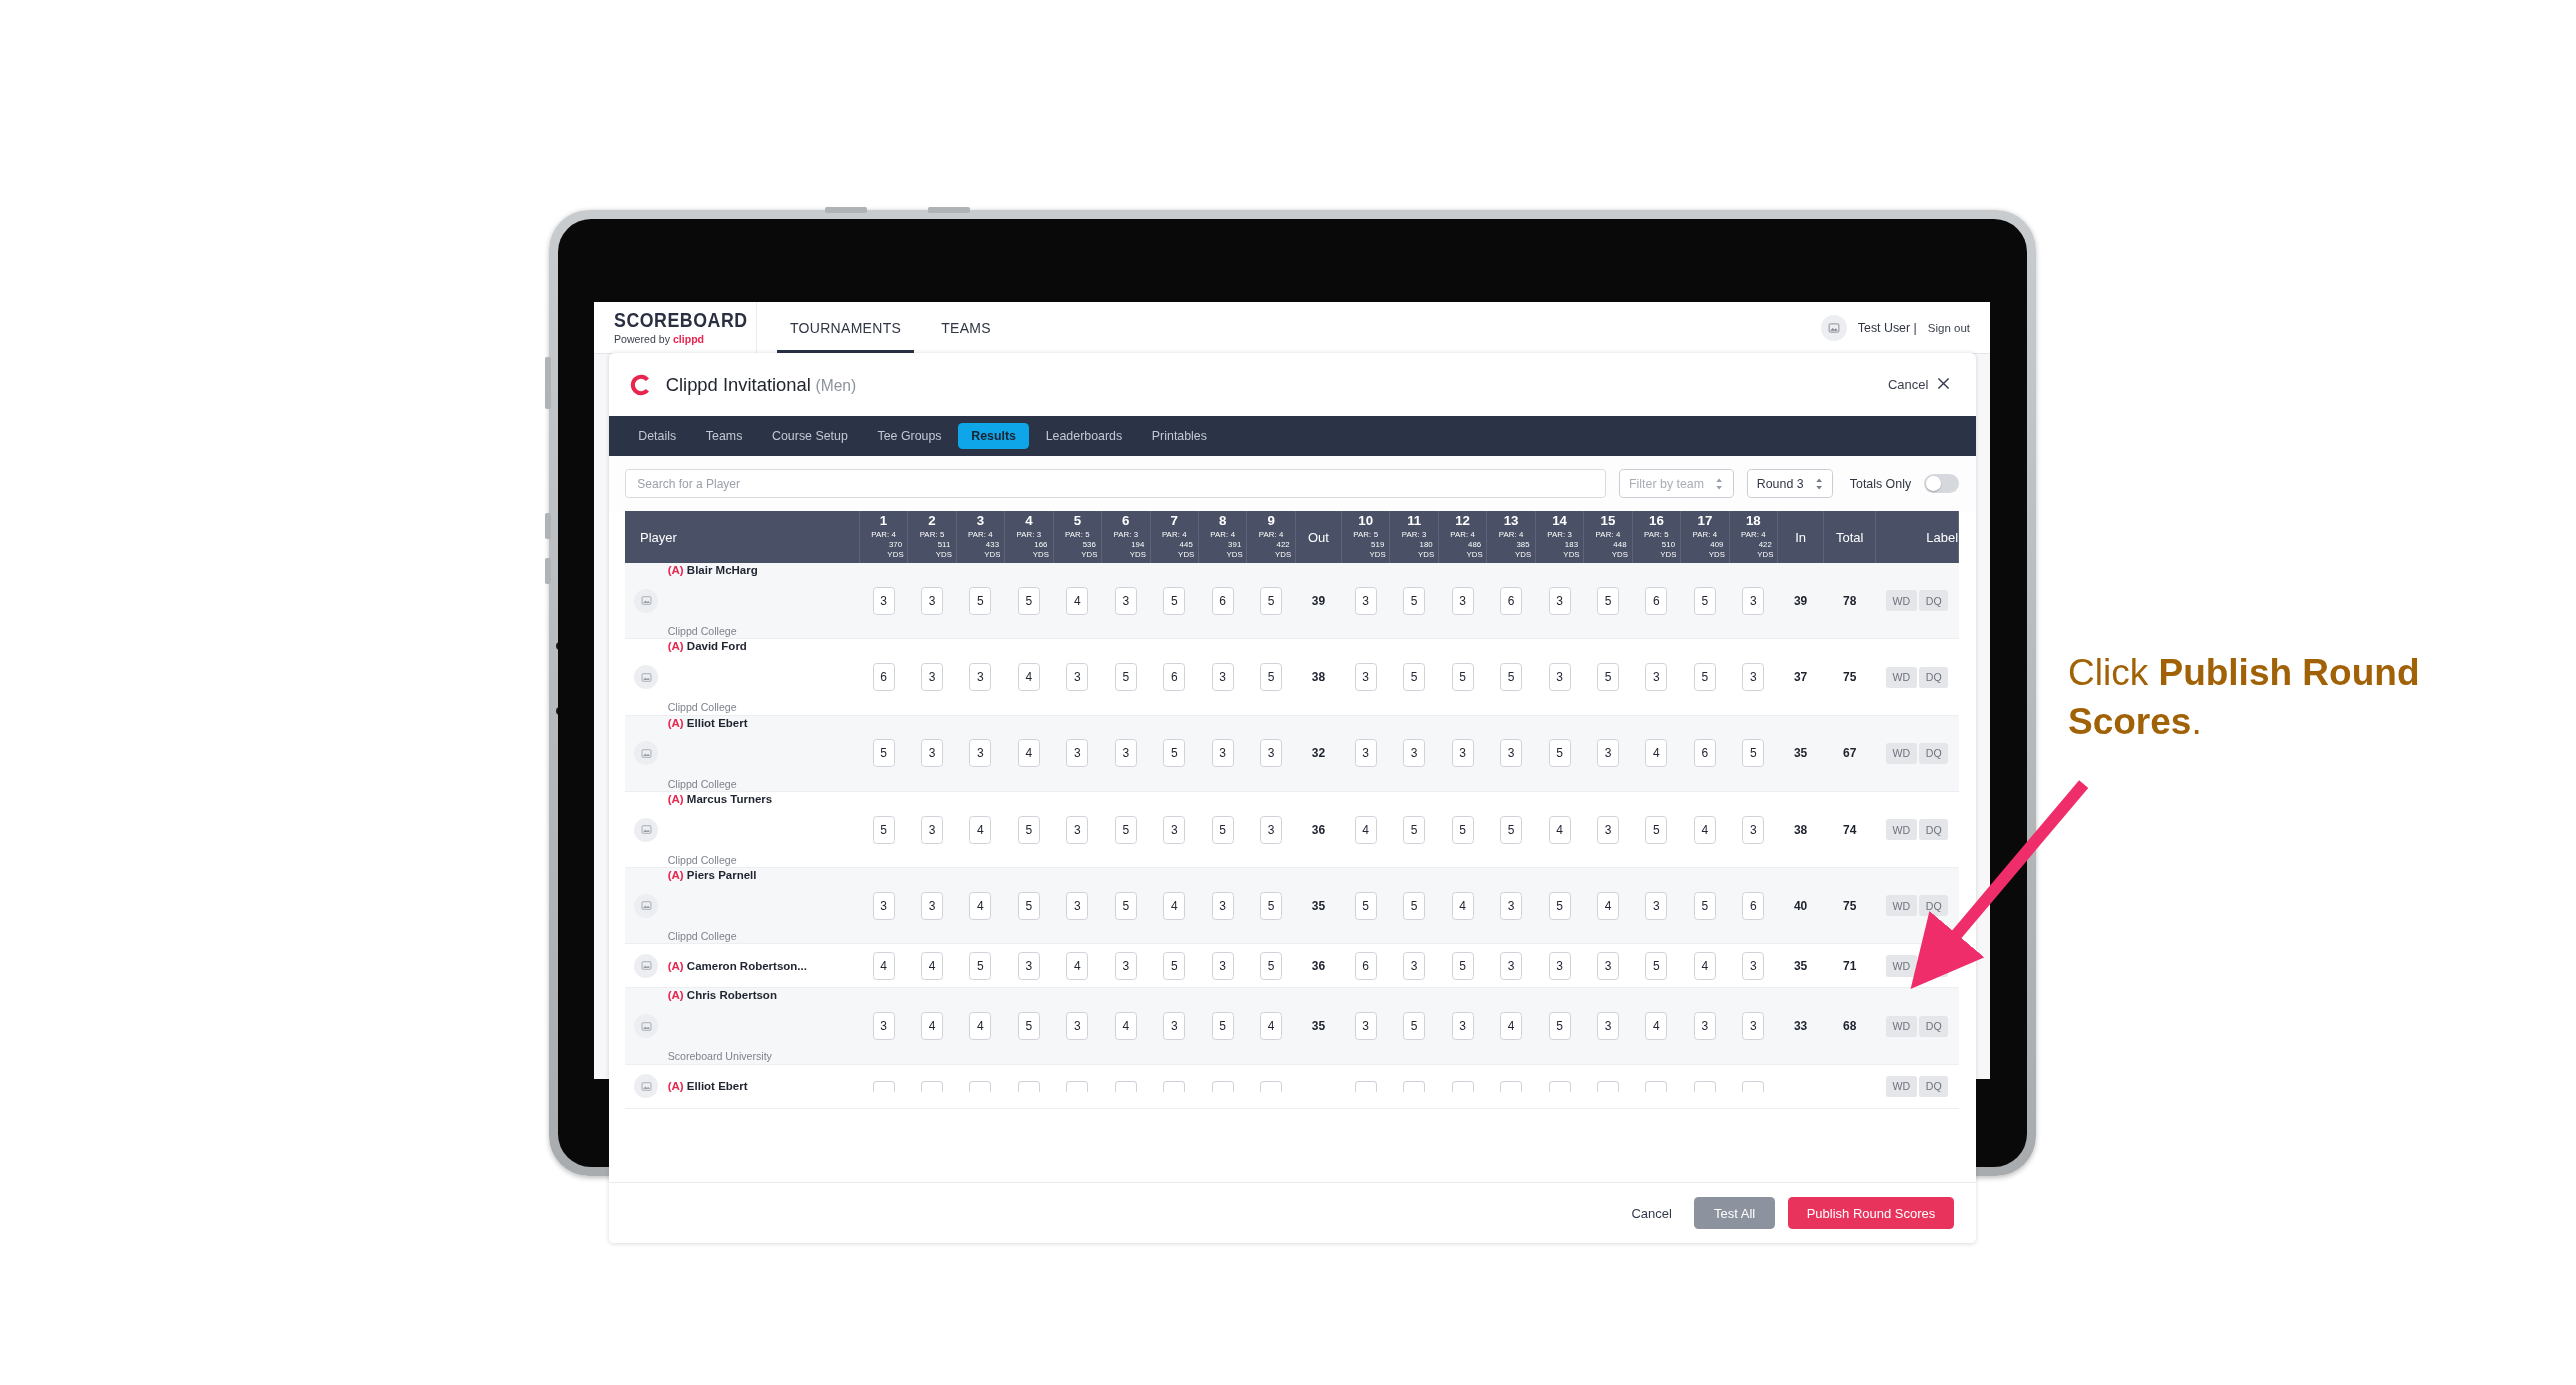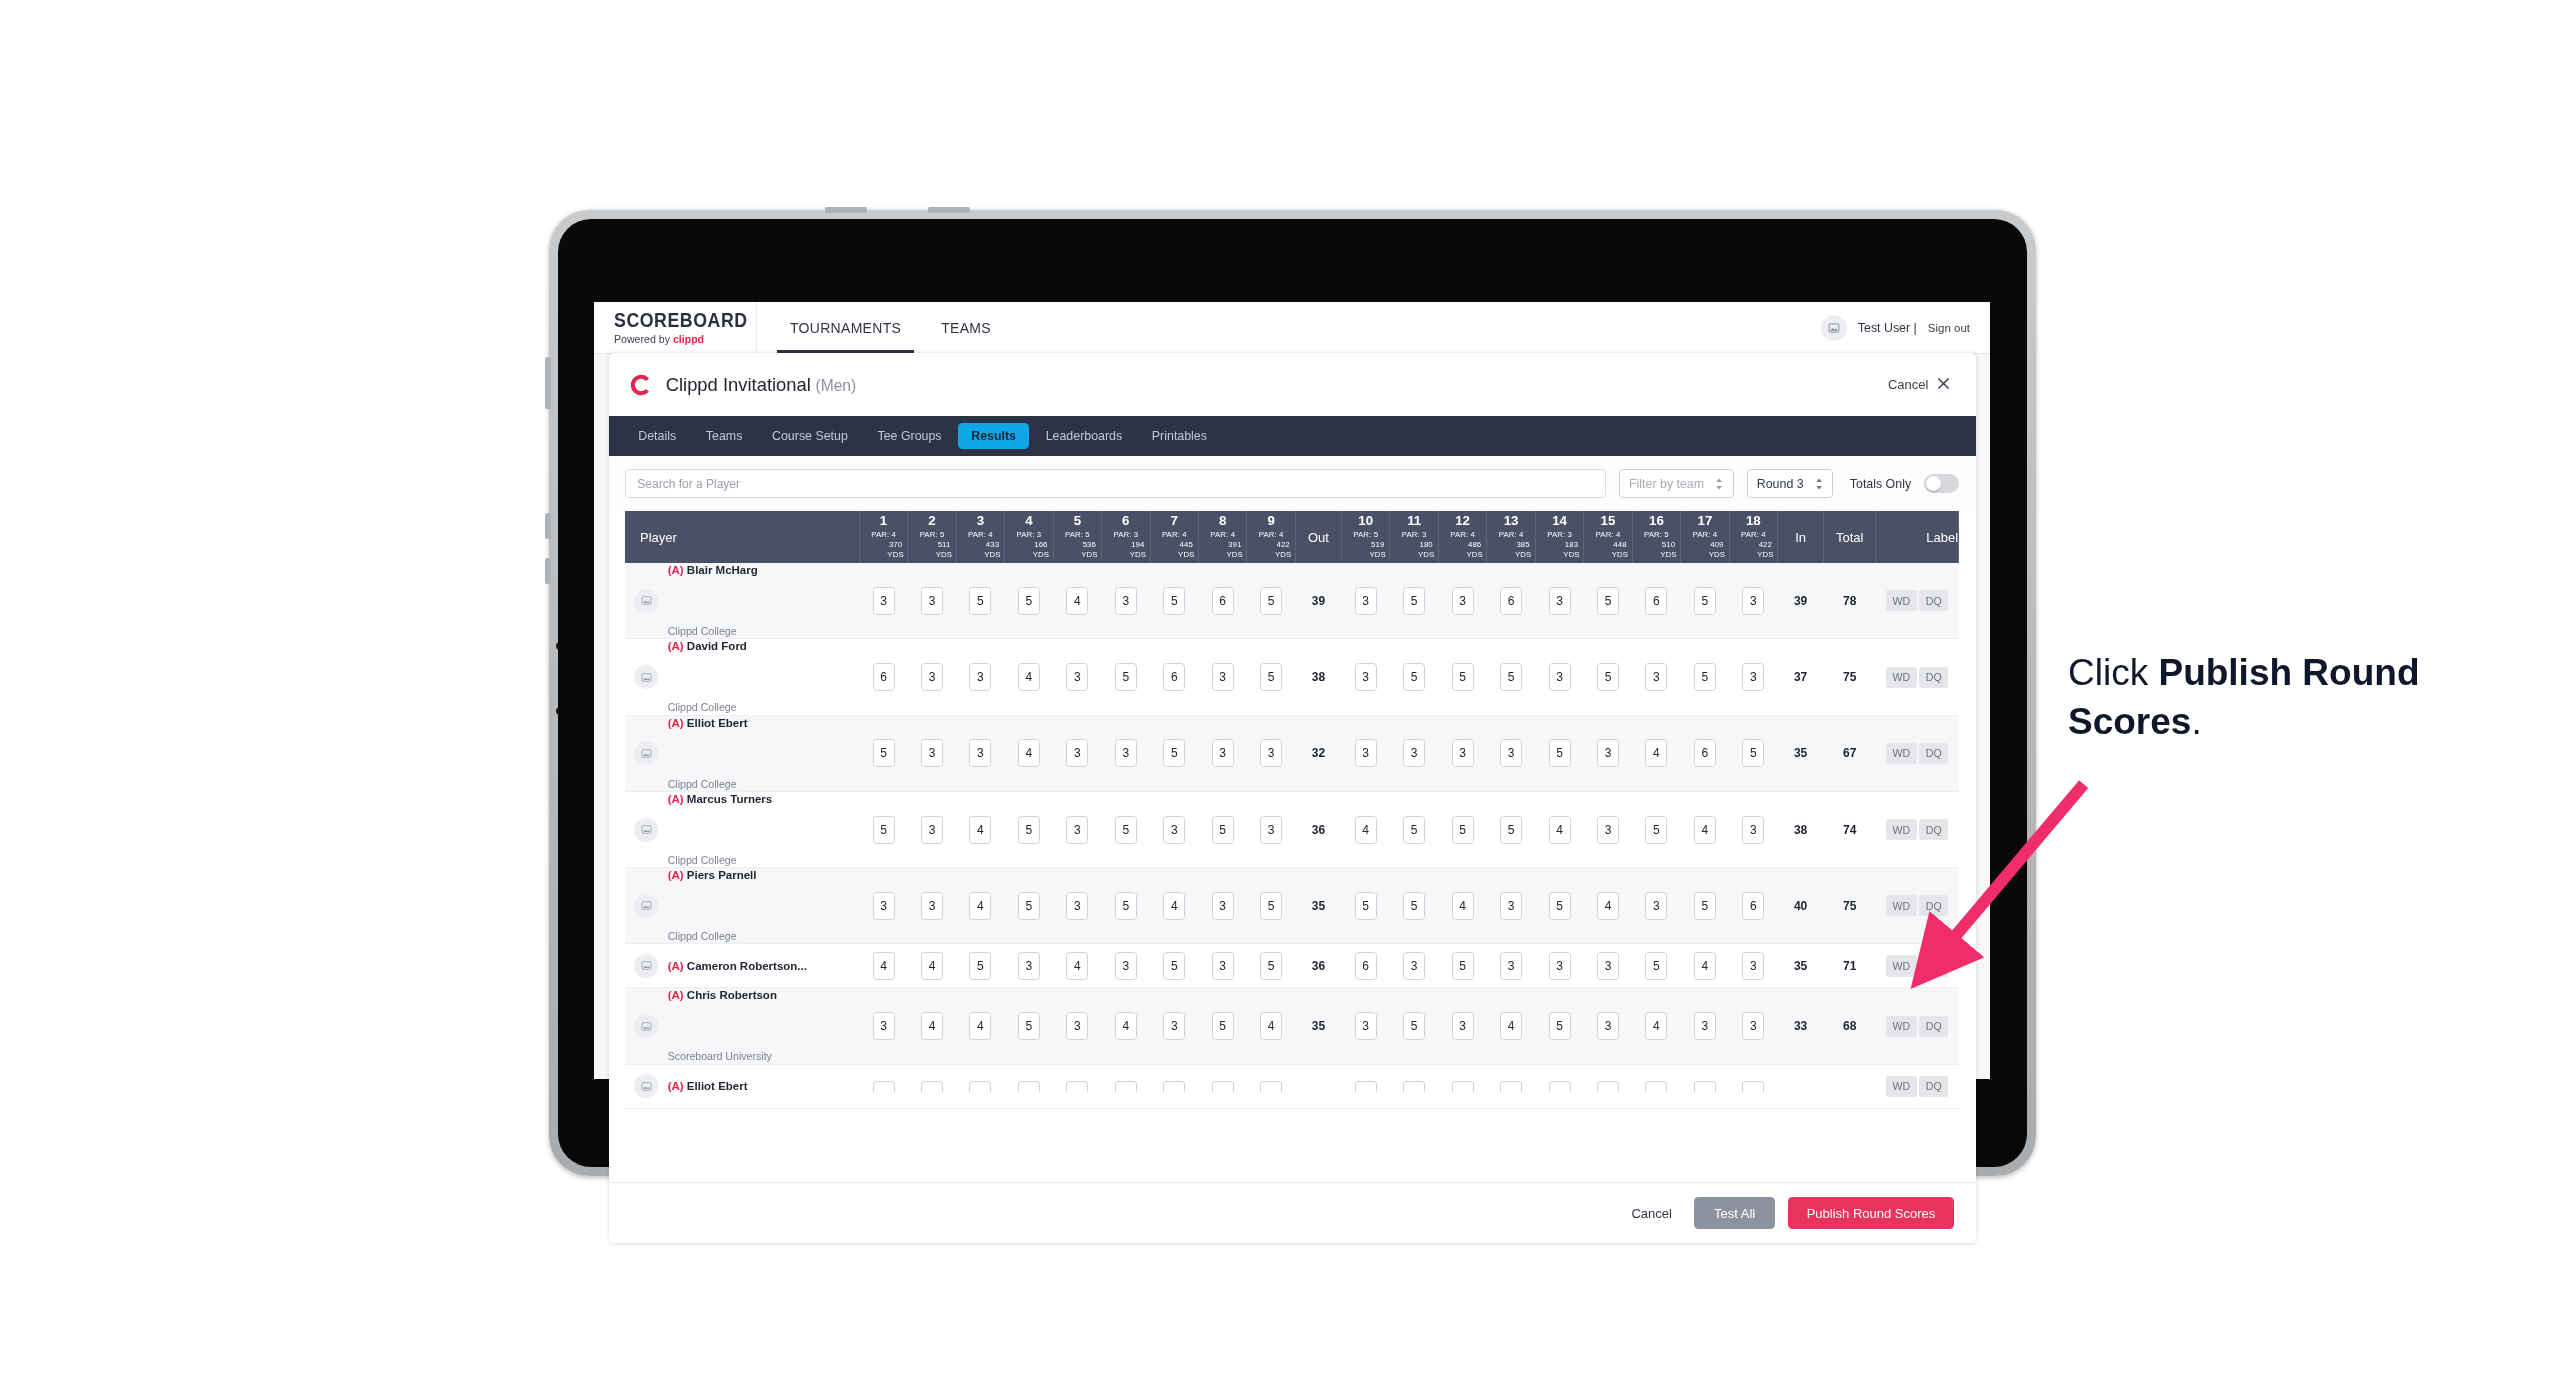--- a/index.html
+++ b/index.html
@@ -145,21 +145,21 @@
   .cardfoot { height: 61px; border-top: 0.9px solid #e9ebee; background:#fff;
               display:flex; align-items:center; justify-content:flex-end;
               gap: 13px; padding-right: 22px; }
   .btn { border:none; border-radius:4.6px; cursor:pointer; font-family:"Liberation Sans",sans-serif; }
   .btn-cancel { background:transparent; color:#33394a; font-size:13px; padding: 7.4px 9.2px; }
   .btn-save { background:#8d939e; color:#fff; font-size:13px; padding: 8.3px 20px; }
   .btn-publish { background:#e8345c; color:#fff; font-size:13px; padding: 8.3px 18.4px; }
 
   
   .note { position:absolute; left: 2068px; top: 649px; width: 432px;
-          font-size: 37px; line-height: 1.32; color:#0f172a;
+          font-size: 37px; line-height: 1.32; color:#a16207;
           font-family:"Liberation Sans", sans-serif; }
   .note b { font-weight: 700; }
   .arrow { position:absolute; left: 1895px; top: 773px; width: 198px; height: 230px; }
 </style>
 </head>
 <body>
 
 <div class="stage">
 
   <div class="tablet">

